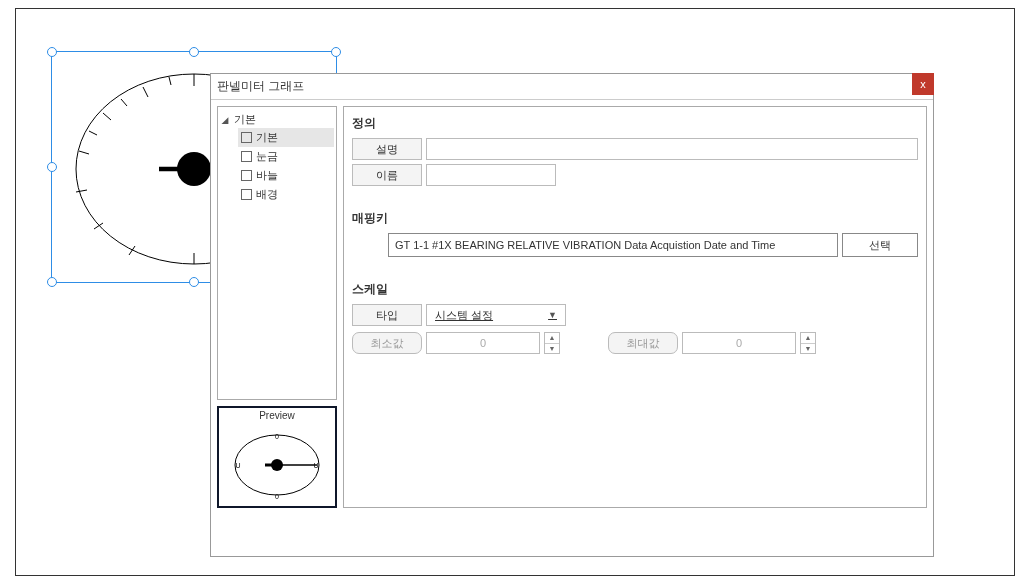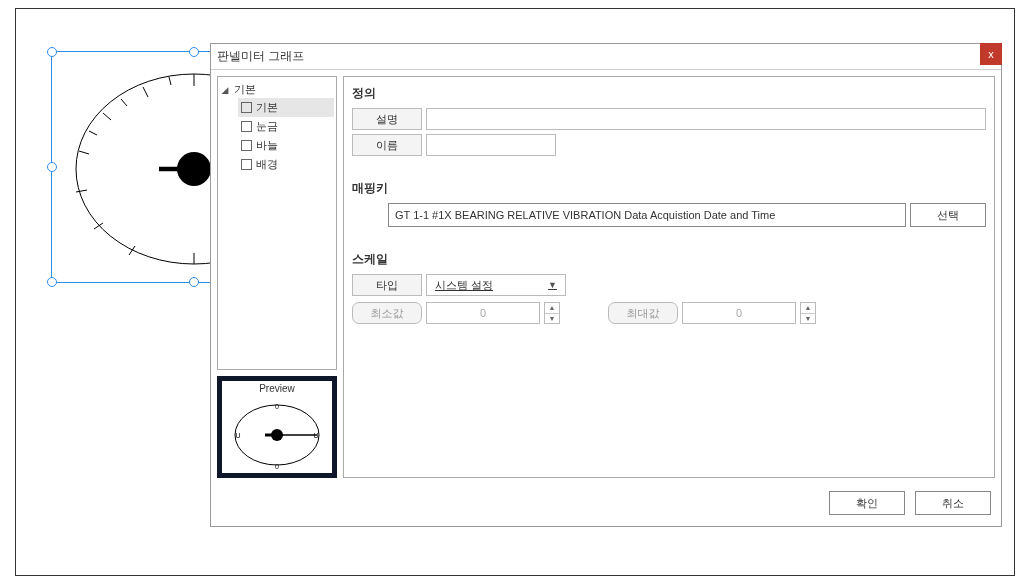--- a/index.html
+++ b/index.html
@@ -54,22 +54,22 @@
     .gauge-svg {
       position: absolute;
       left: 12px; top: 12px;
       width: 266px; height: 216px;
     }
 
     
     .dialog {
       position: absolute;
       left: 194px;
-      top: 34px;
-      width: 792px;
+      top: 64px;
+      width: 724px;
       height: 484px;
       background: #fff;
       border: 1px solid #999;
     }
     .dialog-titlebar {
       height: 26px;
       border-bottom: 1px solid #ccc;
       display: flex;
       align-items: center;
       padding: 0 6px;
@@ -132,21 +132,21 @@
       cursor: pointer;
     }
     .tree-item.selected { background: #e6e6e6; }
     .tree-check {
       width: 11px; height: 11px;
       border: 1px solid #666;
       display: inline-block;
     }
 
     .preview-box {
-      border: 5px solid #0f172a;
+      border: 2px solid #0f172a;
       height: 102px;
       display: flex;
       flex-direction: column;
     }
     .preview-title {
       text-align: center;
       font-size: 10px;
       padding: 2px 0;
     }
     .preview-gauge {
@@ -415,22 +415,14 @@
           <div class="form-label disabled">최대값</div>
           <input class="form-input num disabled" disabled="" value="0" style="">
           <div class="spinner">
             <div class="spinner-btn">▲</div>
             <div class="spinner-btn">▼</div>
           </div>
         </div>
       </div>
     </div>
 
-    <div class="footer">
-      <div class="ok-btn">
-        <span>확인</span>
-      </div>
-      <div class="cancel-btn">
-        <span>취소</span>
-      </div>
-    </div>
   </div>
 </div>
 
 </body></html>

